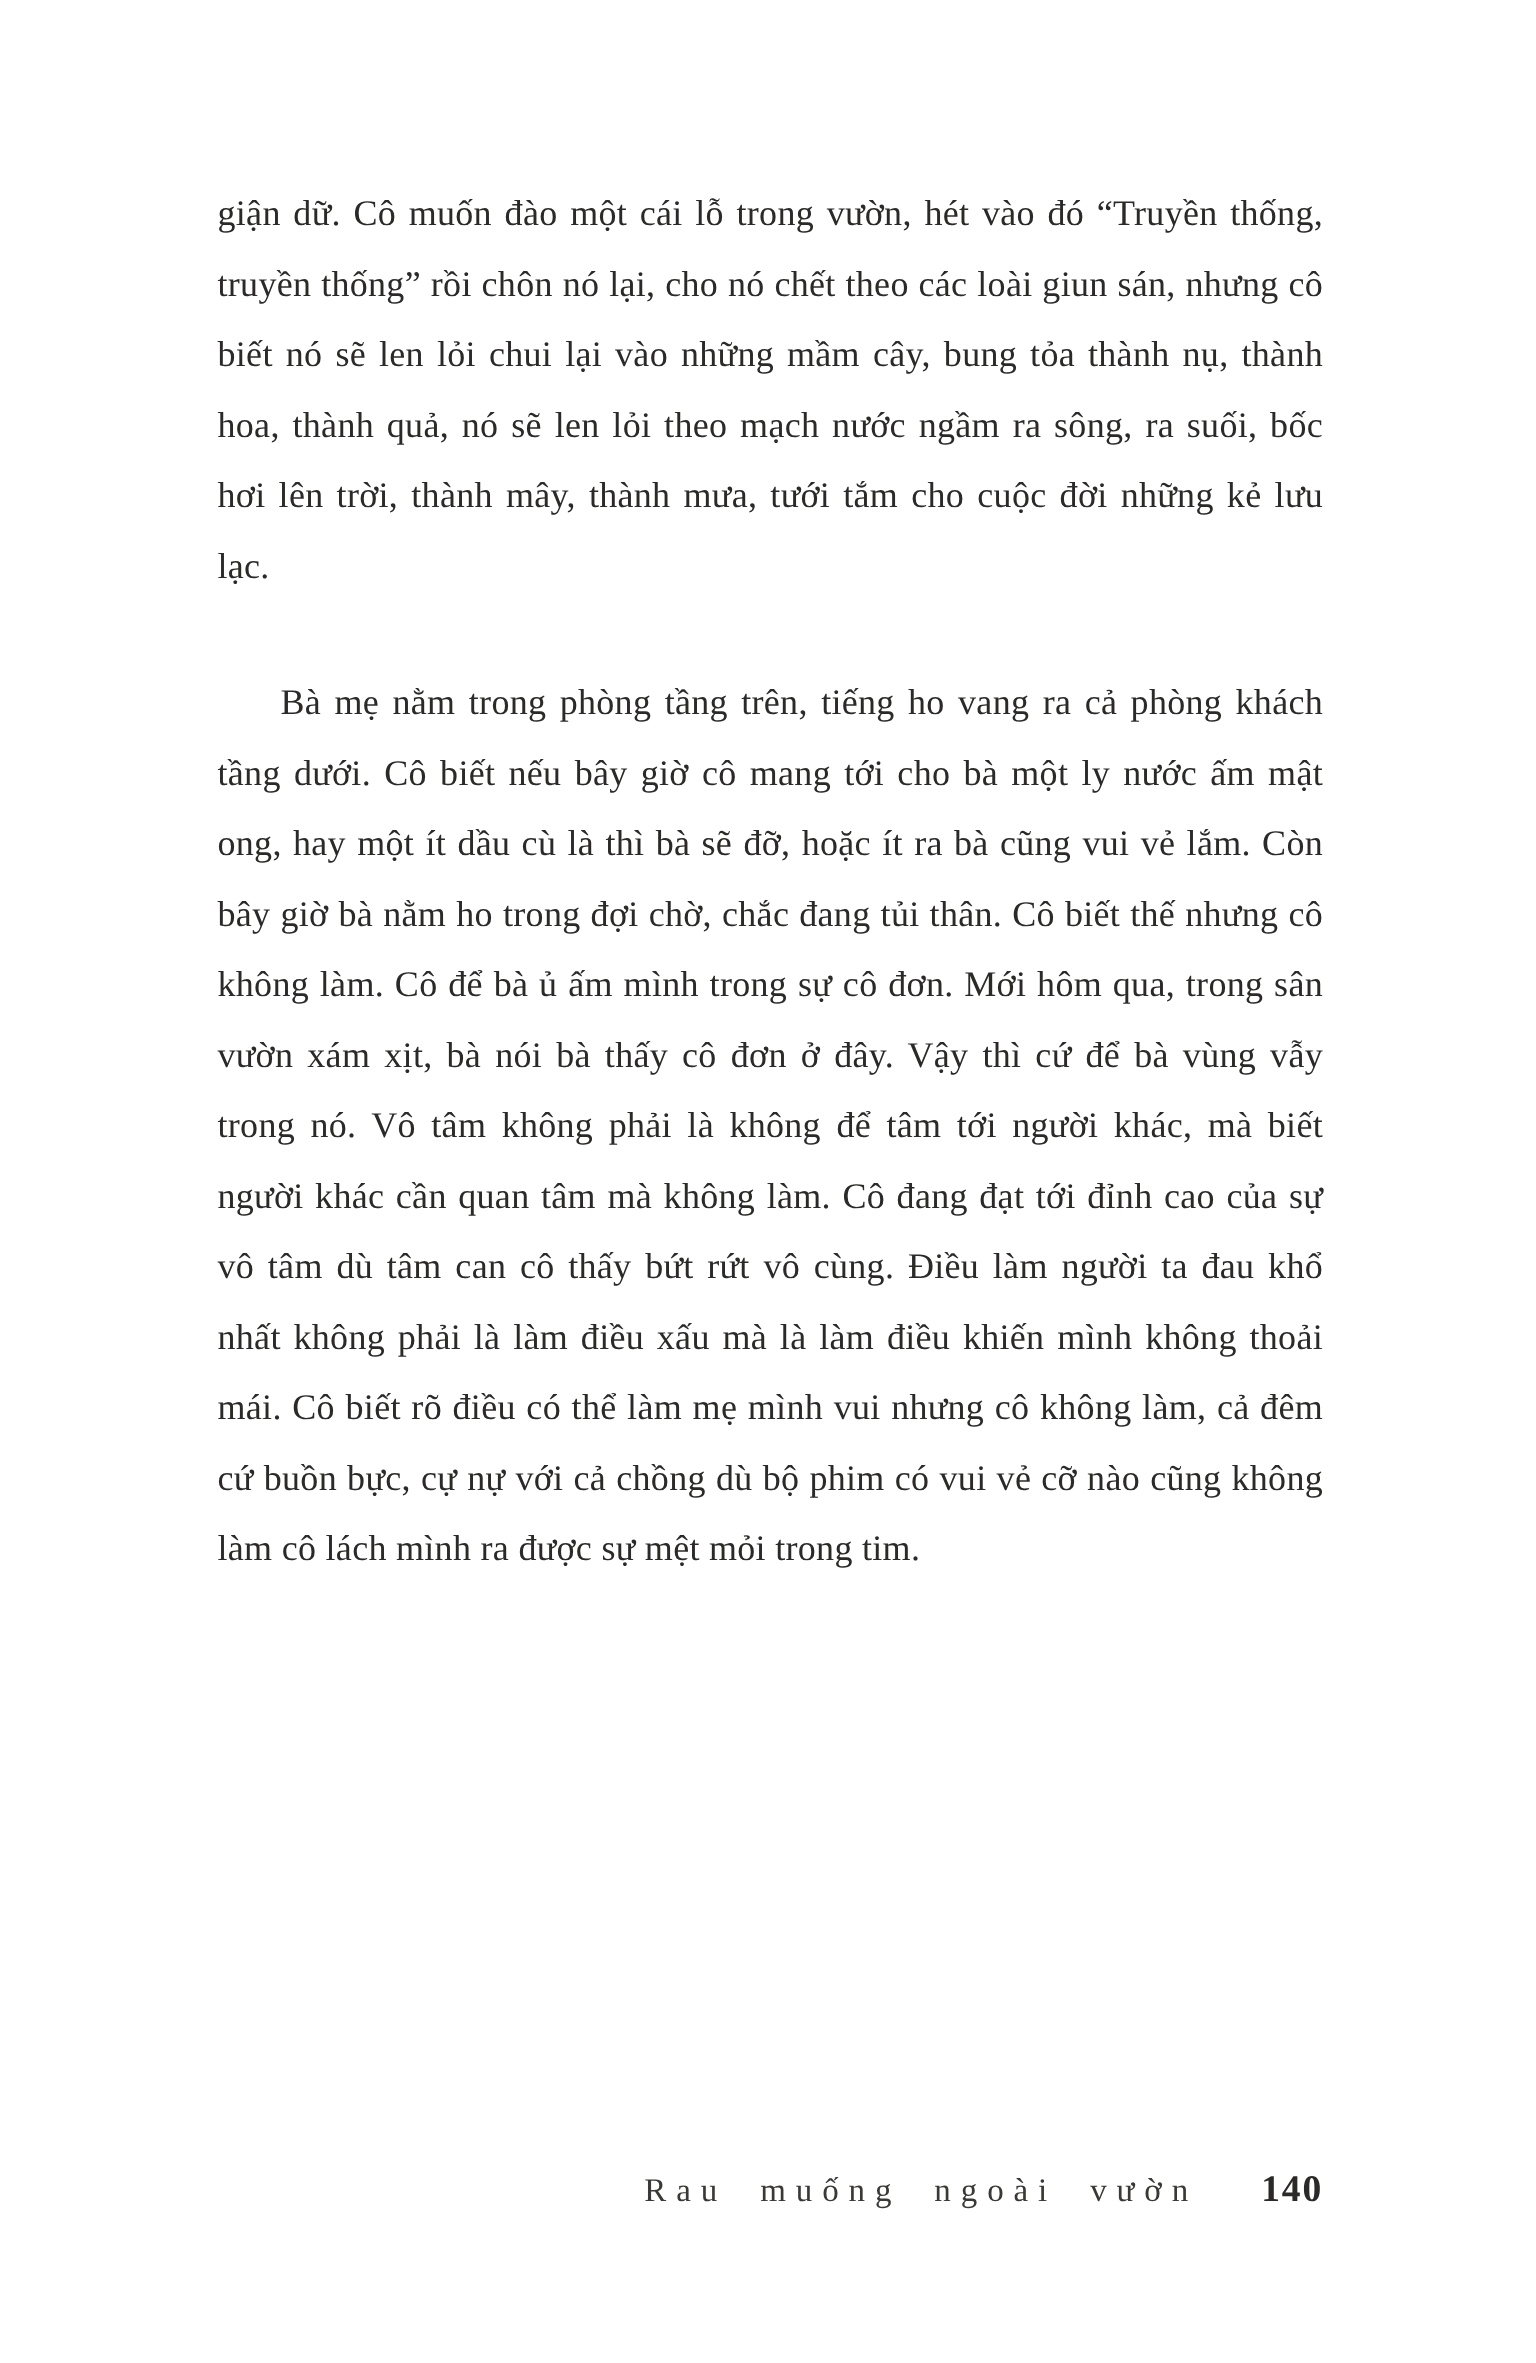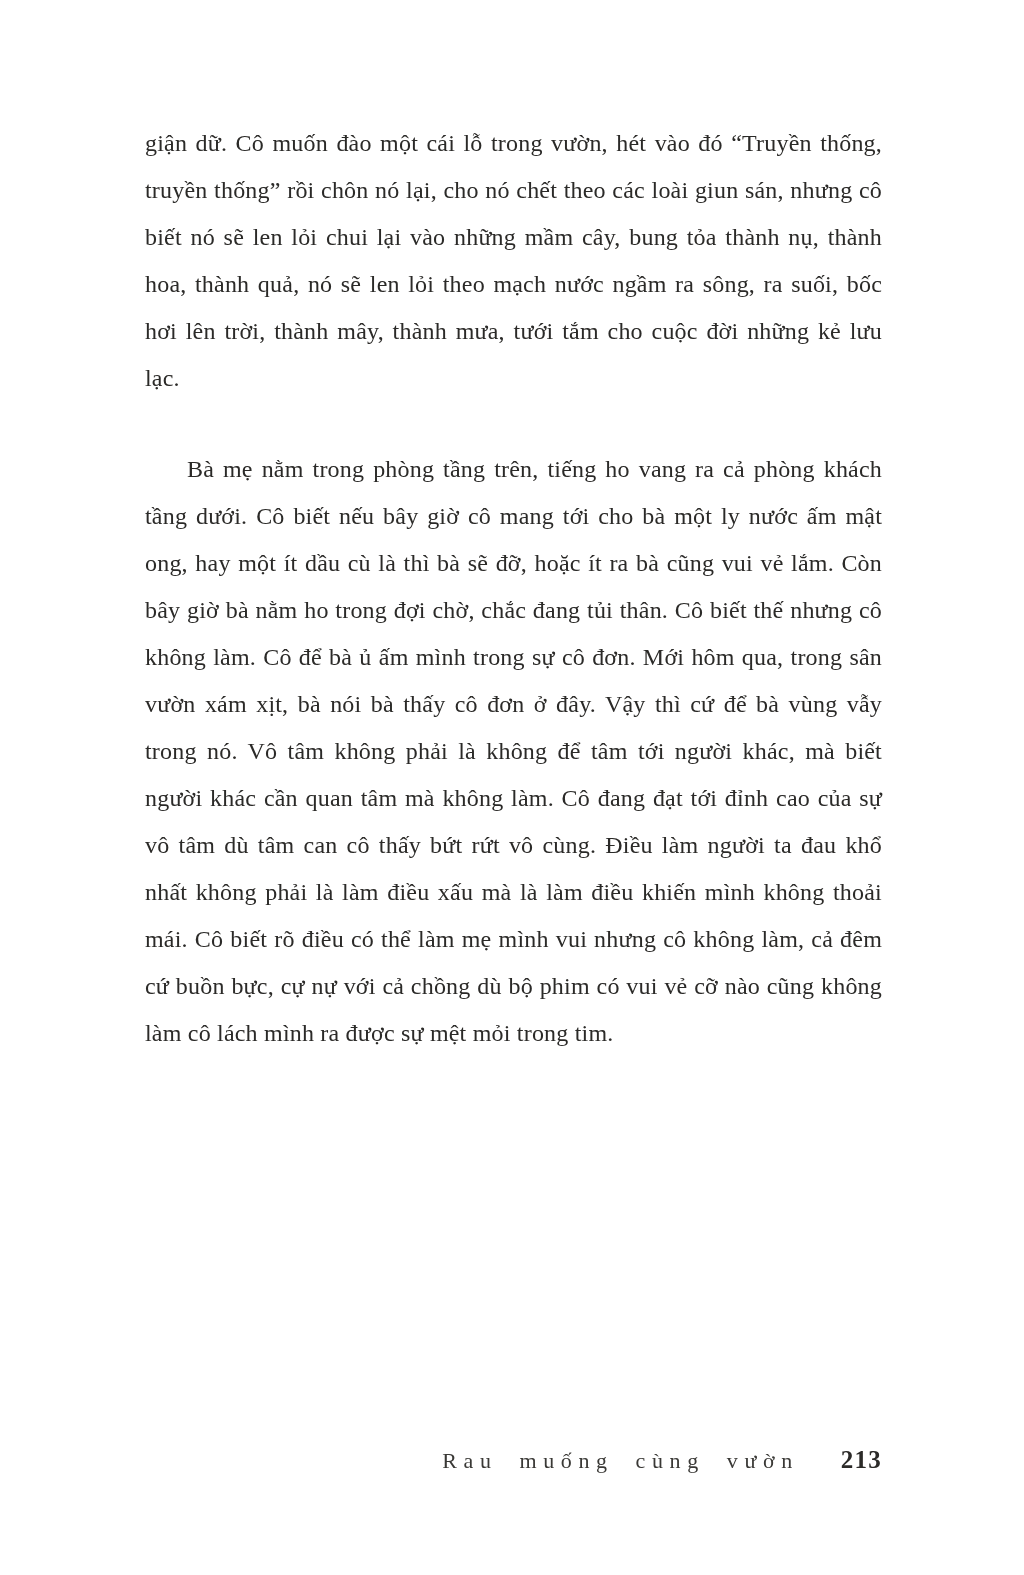--- a/index.html
+++ b/index.html
@@ -62,16 +62,16 @@
 </head>
 <body>
 
 <div class="page">
   <div class="content">
     <p class="para">giận dữ. Cô muốn đào một cái lỗ trong vườn, hét vào đó “Truyền thống, truyền thống” rồi chôn nó lại, cho nó chết theo các loài giun sán, nhưng cô biết nó sẽ len lỏi chui lại vào những mầm cây, bung tỏa thành nụ, thành hoa, thành quả, nó sẽ len lỏi theo mạch nước ngầm ra sông, ra suối, bốc hơi lên trời, thành mây, thành mưa, tưới tắm cho cuộc đời những kẻ lưu lạc.</p>
     <p class="para indent">Bà mẹ nằm trong phòng tầng trên, tiếng ho vang ra cả phòng khách tầng dưới. Cô biết nếu bây giờ cô mang tới cho bà một ly nước ấm mật ong, hay một ít dầu cù là thì bà sẽ đỡ, hoặc ít ra bà cũng vui vẻ lắm. Còn bây giờ bà nằm ho trong đợi chờ, chắc đang tủi thân. Cô biết thế nhưng cô không làm. Cô để bà ủ ấm mình trong sự cô đơn. Mới hôm qua, trong sân vườn xám xịt, bà nói bà thấy cô đơn ở đây. Vậy thì cứ để bà vùng vẫy trong nó. Vô tâm không phải là không để tâm tới người khác, mà biết người khác cần quan tâm mà không làm. Cô đang đạt tới đỉnh cao của sự vô tâm dù tâm can cô thấy bứt rứt vô cùng. Điều làm người ta đau khổ nhất không phải là làm điều xấu mà là làm điều khiến mình không thoải mái. Cô biết rõ điều có thể làm mẹ mình vui nhưng cô không làm, cả đêm cứ buồn bực, cự nự với cả chồng dù bộ phim có vui vẻ cỡ nào cũng không làm cô lách mình ra được sự mệt mỏi trong tim.</p>
   </div>
 
   <div class="footer">
-    <span class="running-title">Rau muống cùng vườn</span>
-    <span class="page-number">213</span>
+    <span class="running-title">Rau muống ngoài vườn</span>
+    <span class="page-number">140</span>
   </div>
 </div>
 
 </body></html>

